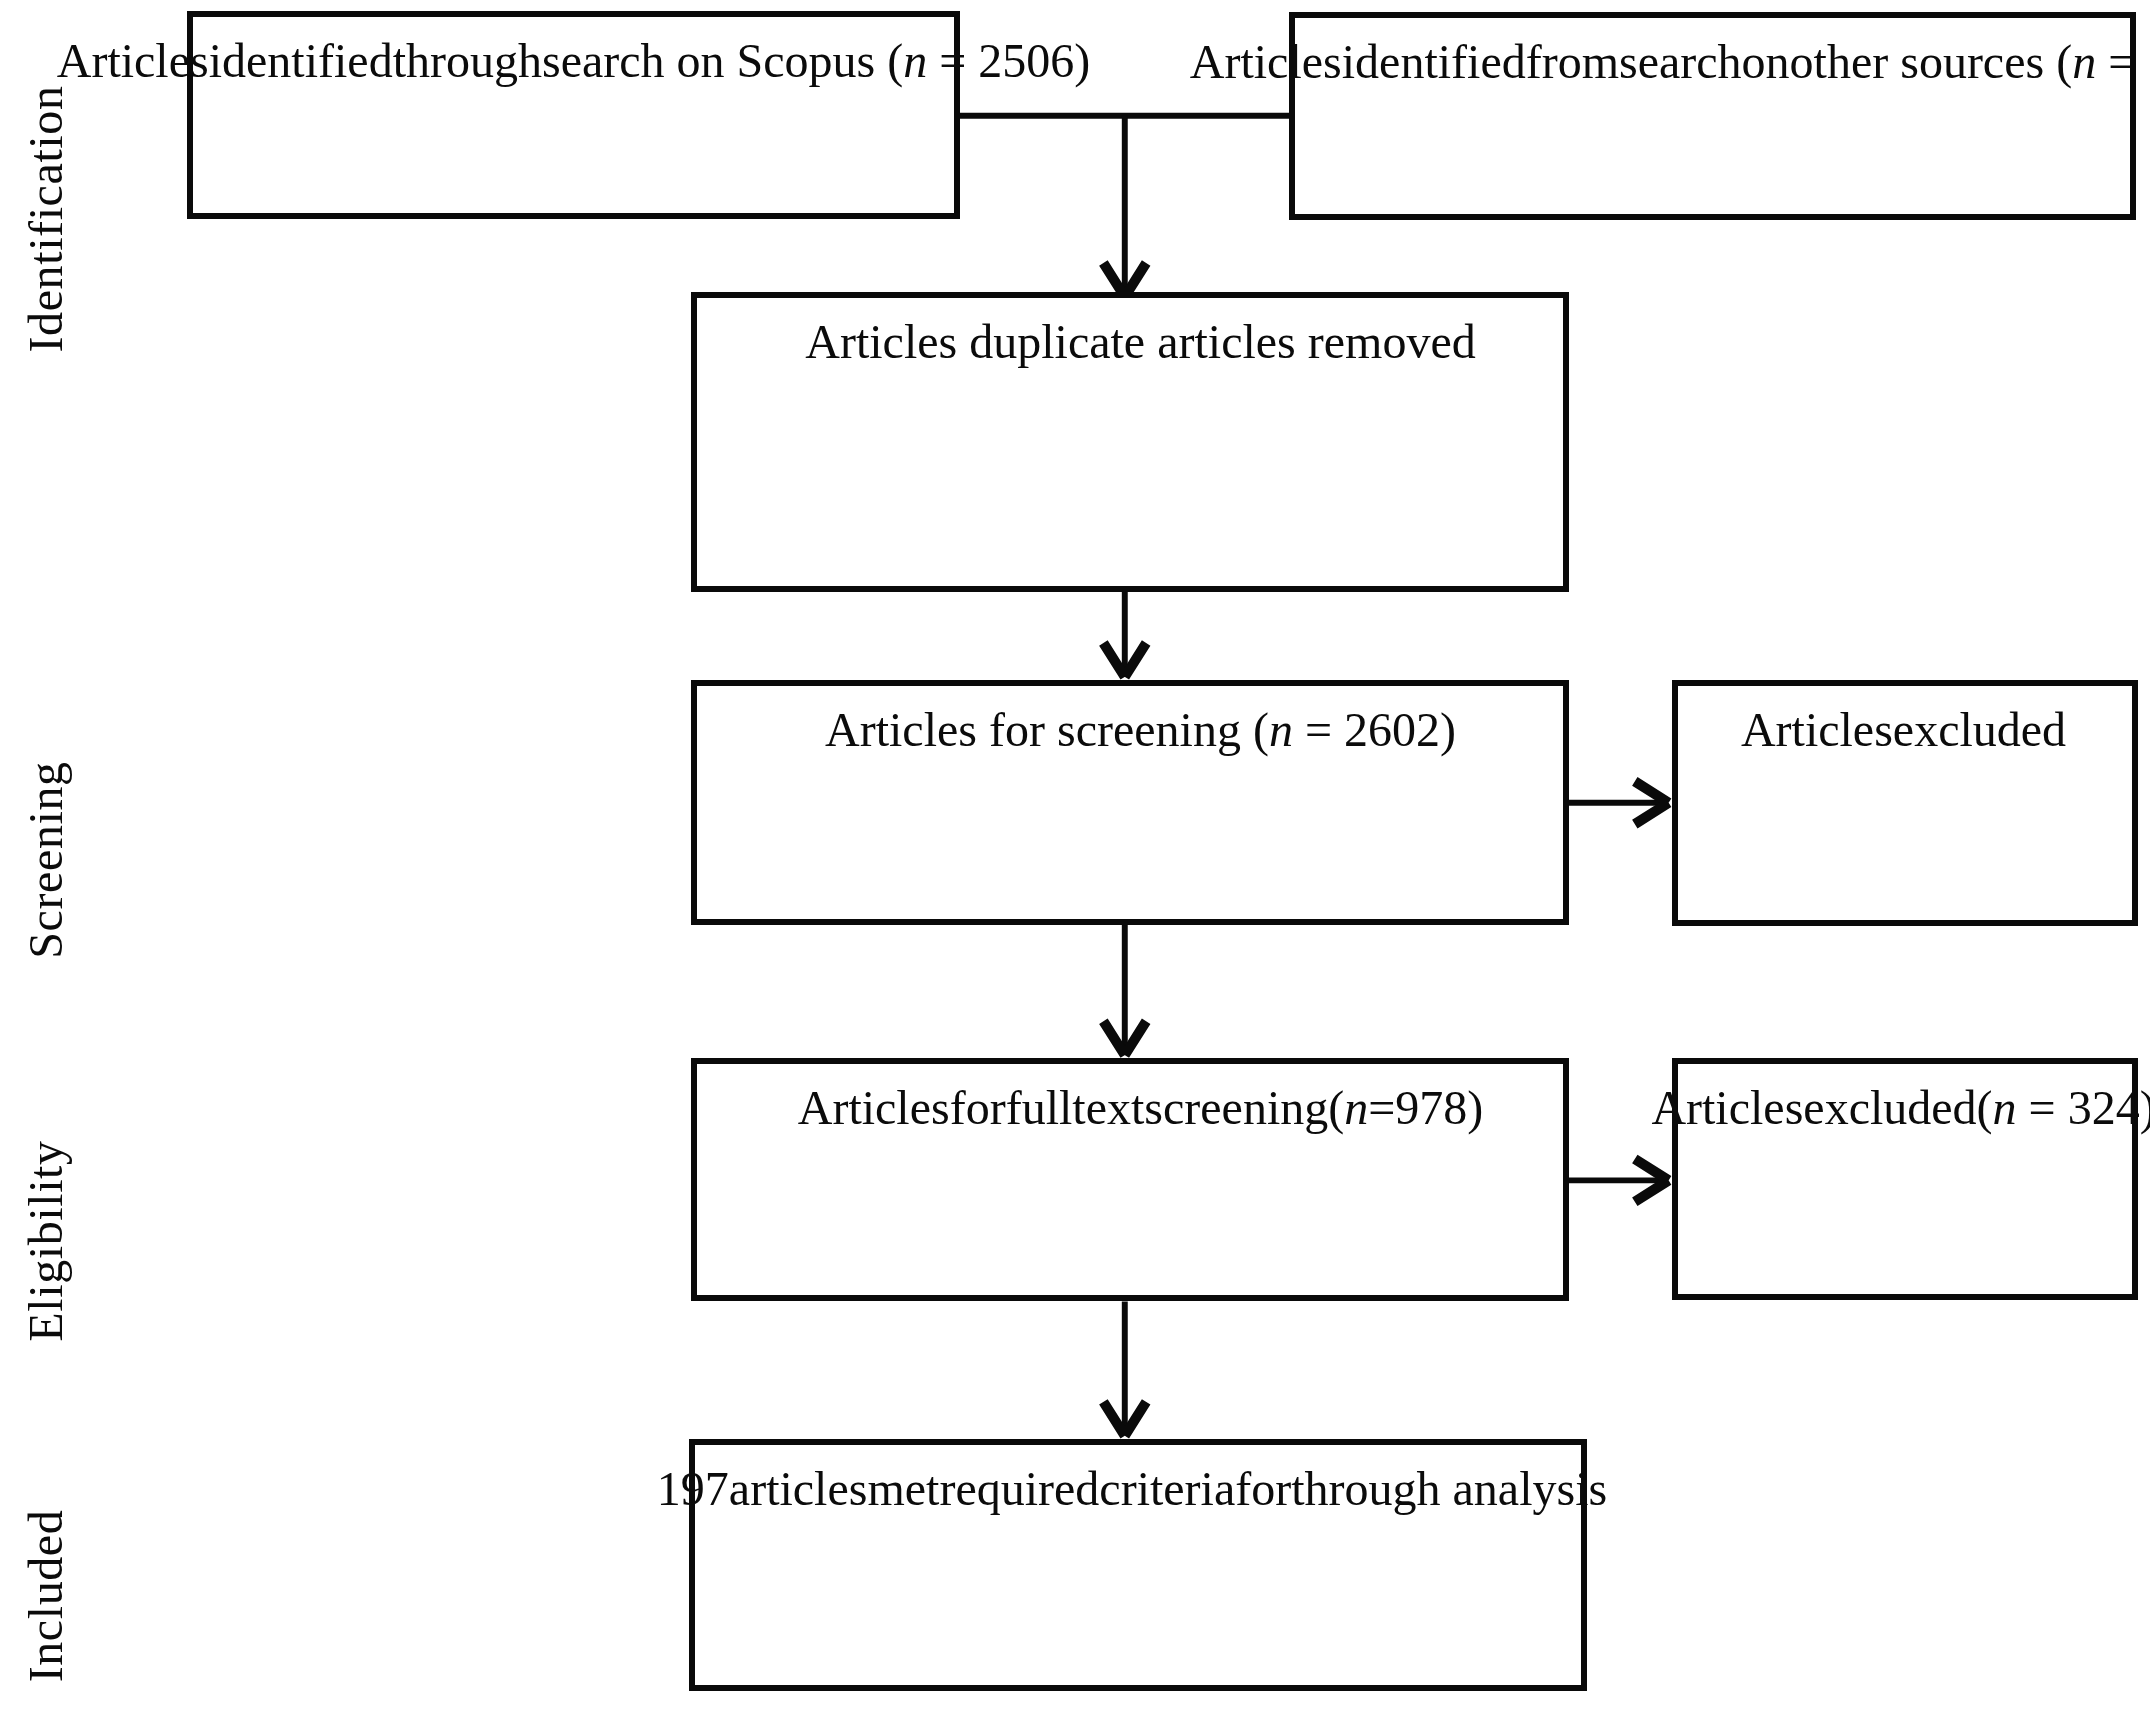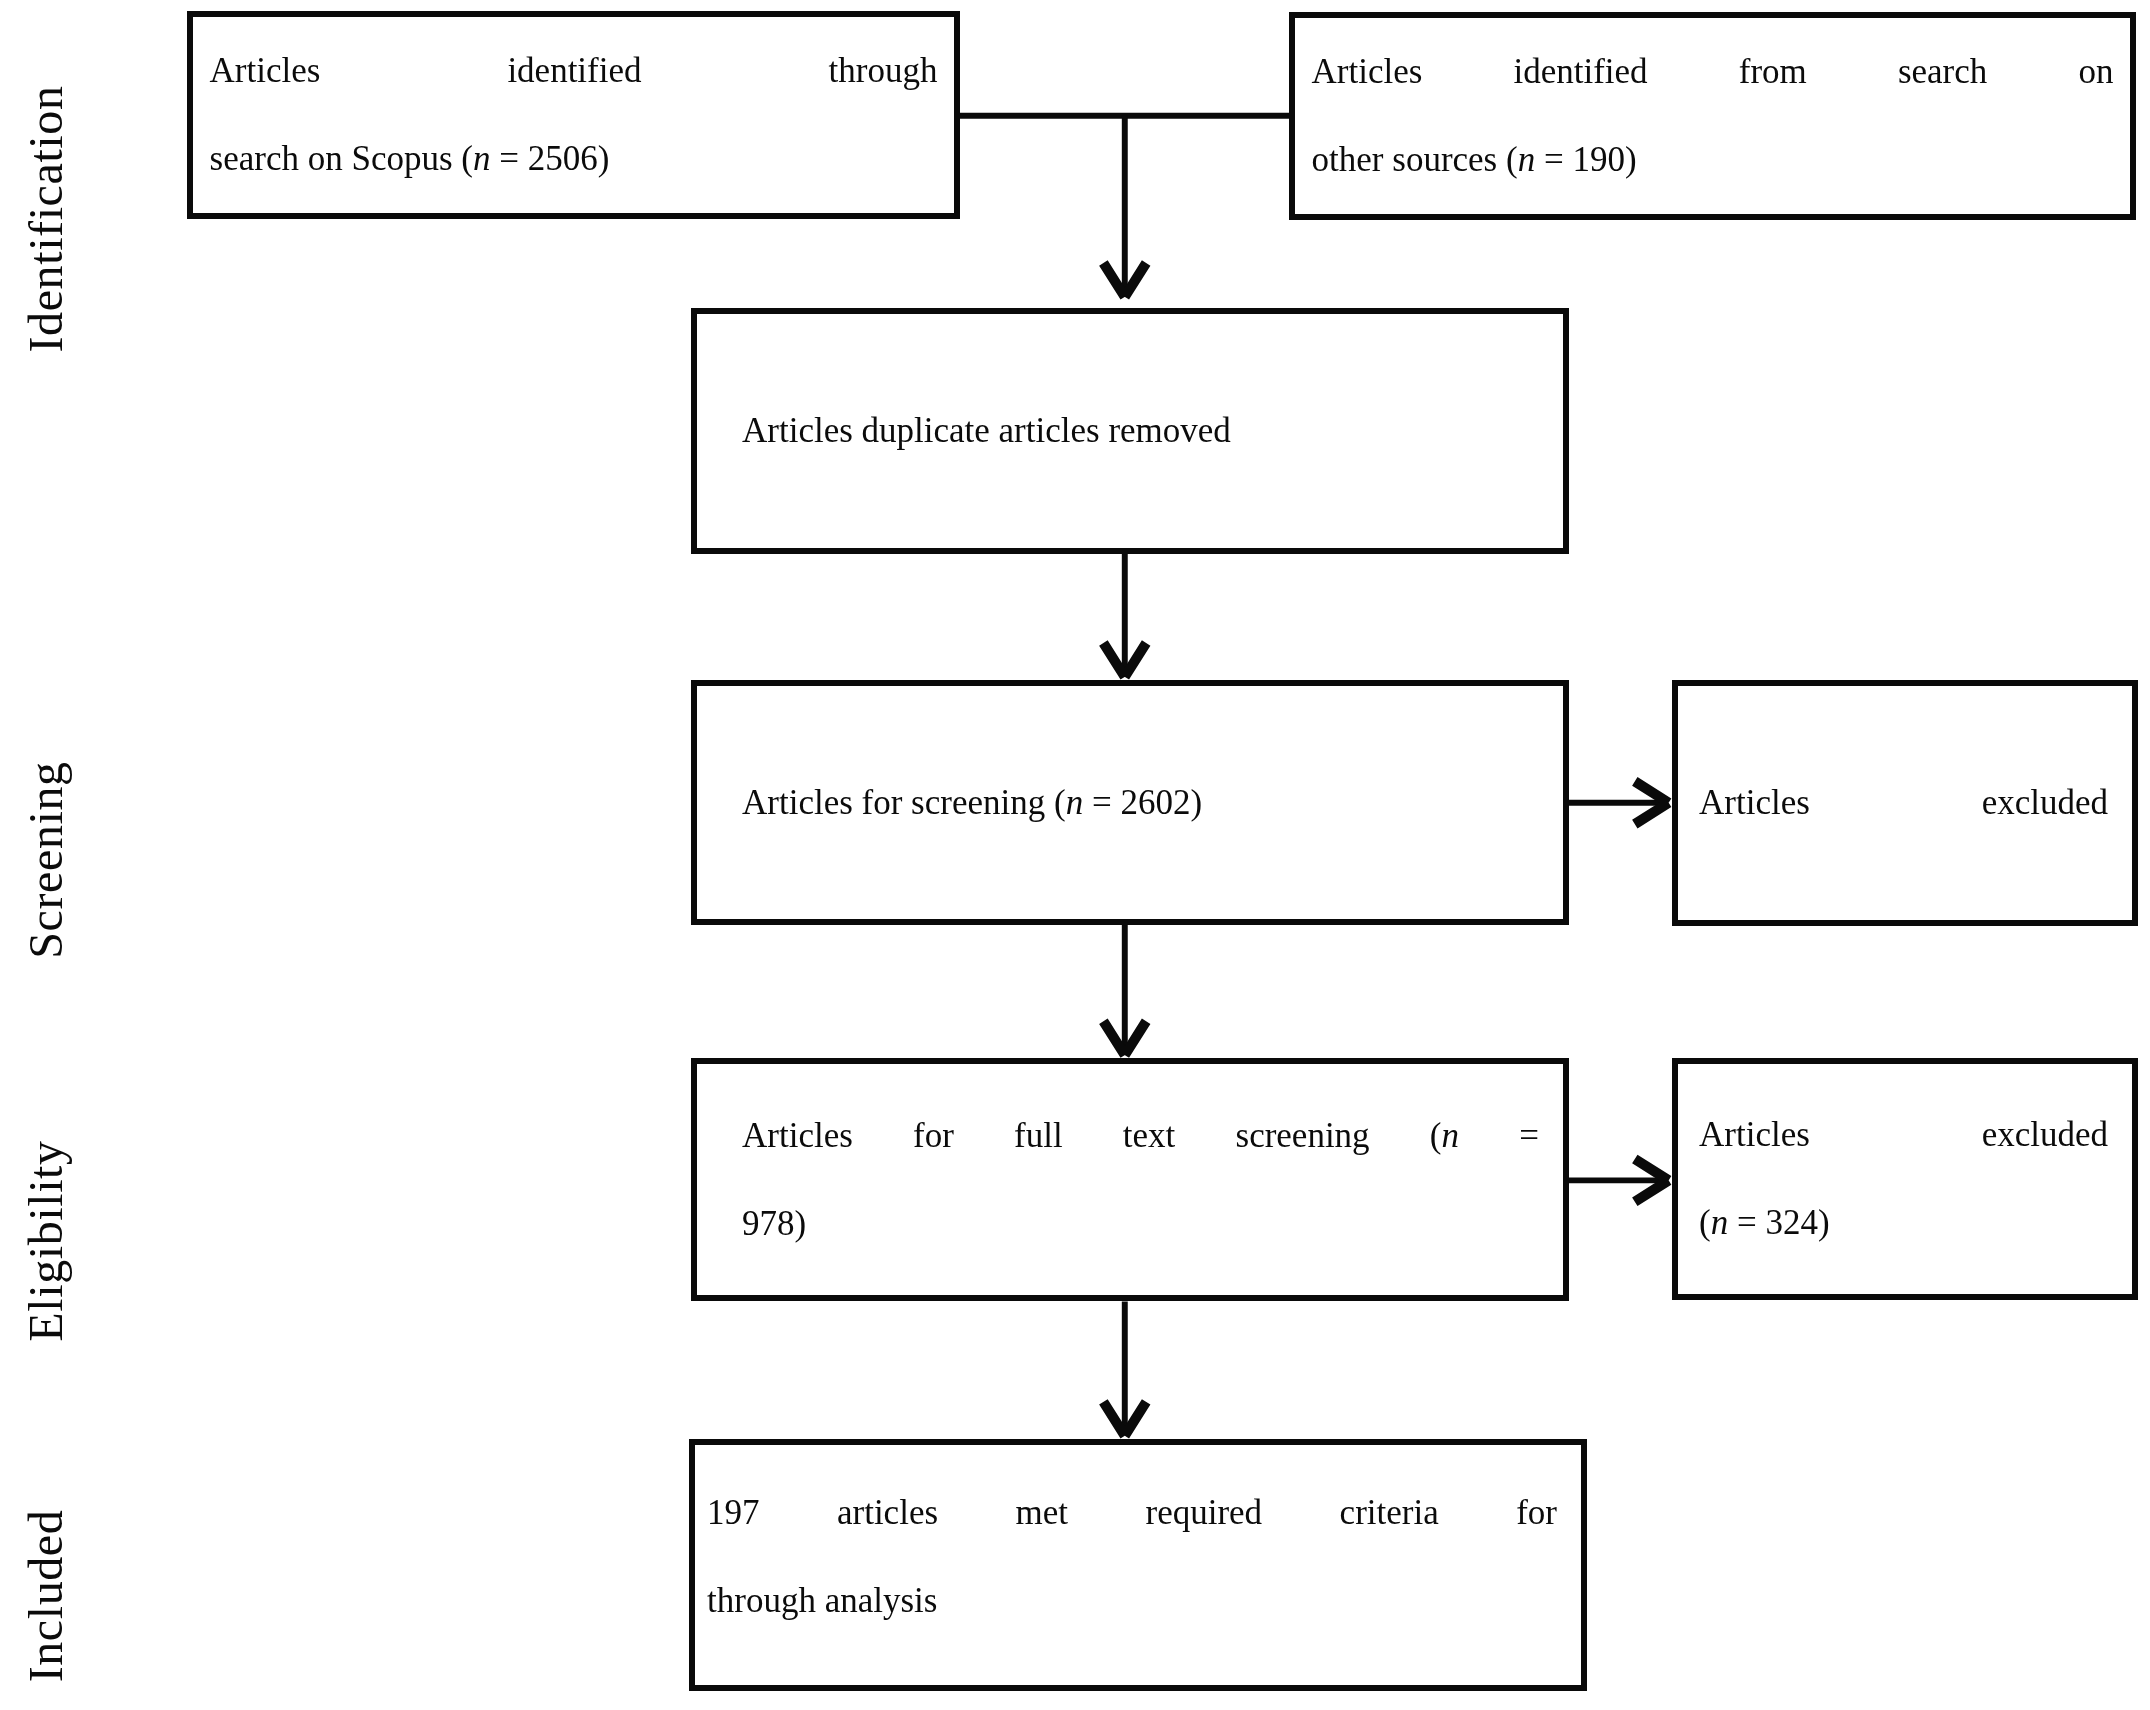--- a/index.html
+++ b/index.html
@@ -14,38 +14,38 @@
     background: #ffffff;
     font-family: "Liberation Serif", "DejaVu Serif", serif;
     color: #0b0b0b;
   }
   .flow-box {
     position: absolute;
     box-sizing: border-box;
     border: 6.5px solid #0a0a0a;
     background: #ffffff;
     display: flex;
-    flex-direction: column;
+    flex-direction: row;
     justify-content: center;
-    font-size: 35px;
+    font-size: 48px;
     color: #0b0b0b;
   }
   .flow-box .line {
     line-height: 88px;
     white-space: nowrap;
   }
   .flow-box .line.spread {
     display: flex;
     justify-content: space-between;
   }
   .flow-box i { font-style: italic; }
   
   #box-scopus        { left: 187px;  top: 10.7px;   width: 773px; height: 208px; padding: 0 16.6px; }
   #box-other         { left: 1289px; top: 12px;   width: 847px; height: 208px; padding: 0 16.6px; }
-  #box-duplicates    { left: 691px; top: 308px;  width: 878px; height: 246px; padding: 0 24px 0 45px; }
+  #box-duplicates    { left: 691px; top: 292px;  width: 878px; height: 300px; padding: 0 24px 0 45px; }
   #box-screening     { left: 691px; top: 680px; width: 878px; height: 245px; padding: 0 24px 0 45px; }
   #box-excluded-1    { left: 1672px; top: 680px; width: 466px;  height: 246px; padding: 0 24px 0 21px; }
   #box-fulltext      { left: 691px; top: 1058px; width: 878px; height: 243px; padding: 0 24px 0 45px; }
   #box-excluded-2    { left: 1672px; top: 1058px; width: 466px;  height: 242px; padding: 0 24px 0 21px; }
   #box-included      { left: 689px; top: 1439px; width: 898px; height: 252px; padding: 0 24px 16px 12px; }
 
   .stage-label {
     position: absolute;
     transform: translate(-50%, -50%) rotate(-90deg);
     transform-origin: center center;

